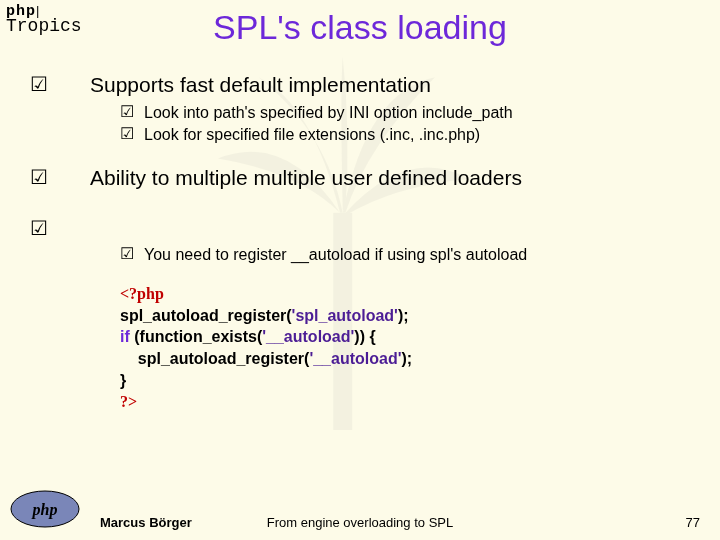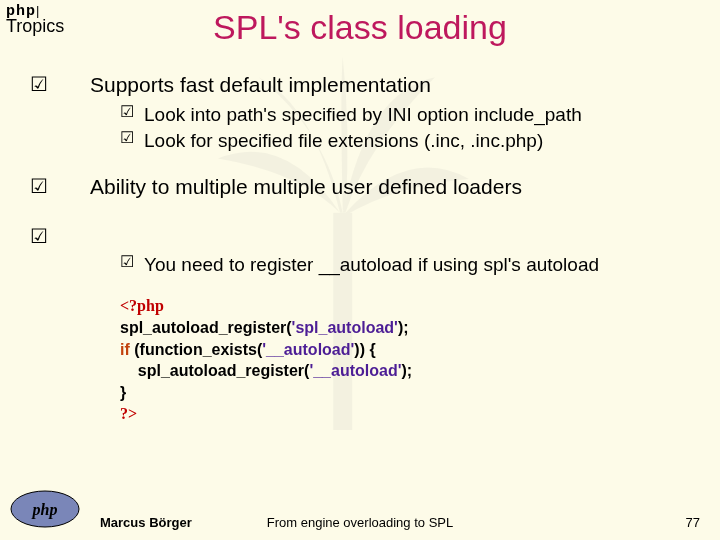--- a/index.html
+++ b/index.html
@@ -22,30 +22,30 @@
   }
   .logo-top {
     position: absolute;
     top: 4px;
     left: 6px;
     font-size: 13px;
     line-height: 1;
   }
   .logo-top .php { font-family: "Courier New", monospace; font-weight: bold; font-size: 15px; letter-spacing: 1px; }
   .logo-top .pipe { font-weight: normal; }
-  .logo-top .tropics { font-family: Liberation Sans, sans-serif; font-size: 18px; display: block; margin-top: -2px; }
+  .logo-top .tropics { font-family: Liberation Mono, monospace; font-size: 18px; display: block; margin-top: -2px; }
   .title {
     position: absolute;
     top: 8px;
     left: 0;
     width: 100%;
     text-align: center;
     font-size: 34px;
     font-weight: normal;
-    color: #be185d;
+    color: #6d28d9;
     z-index: 2;
   }
   .content {
     position: absolute;
     top: 72px;
     left: 30px;
     right: 20px;
     z-index: 2;
   }
   .bullet-row {
@@ -70,35 +70,35 @@
   .sub-row {
     display: flex;
     align-items: flex-start;
   }
   .sub-check {
     width: 24px;
     flex-shrink: 0;
     font-size: 16px;
   }
   .sub-text {
-    font-size: 19px;
+    font-size: 16px;
     line-height: 1.35;
   }
   .gap { height: 20px; }
   .code-block {
     margin-left: 90px;
     margin-top: 18px;
     font-family: Verdana, sans-serif;
     font-size: 16px;
     font-weight: bold;
     line-height: 1.35;
     white-space: pre;
   }
   .c-tag { color: #c00000; font-family: Liberation Serif, serif; }
-  .c-kw  { color: #c2410c; }
+  .c-kw  { color: #6d28d9; }
   .c-fn  { color: #000; }
   .c-str { color: #4c1d95; }
   .footer {
     position: absolute;
     bottom: 10px;
     left: 0;
     width: 100%;
     font-size: 13px;
     color: #000;
     z-index: 2;

